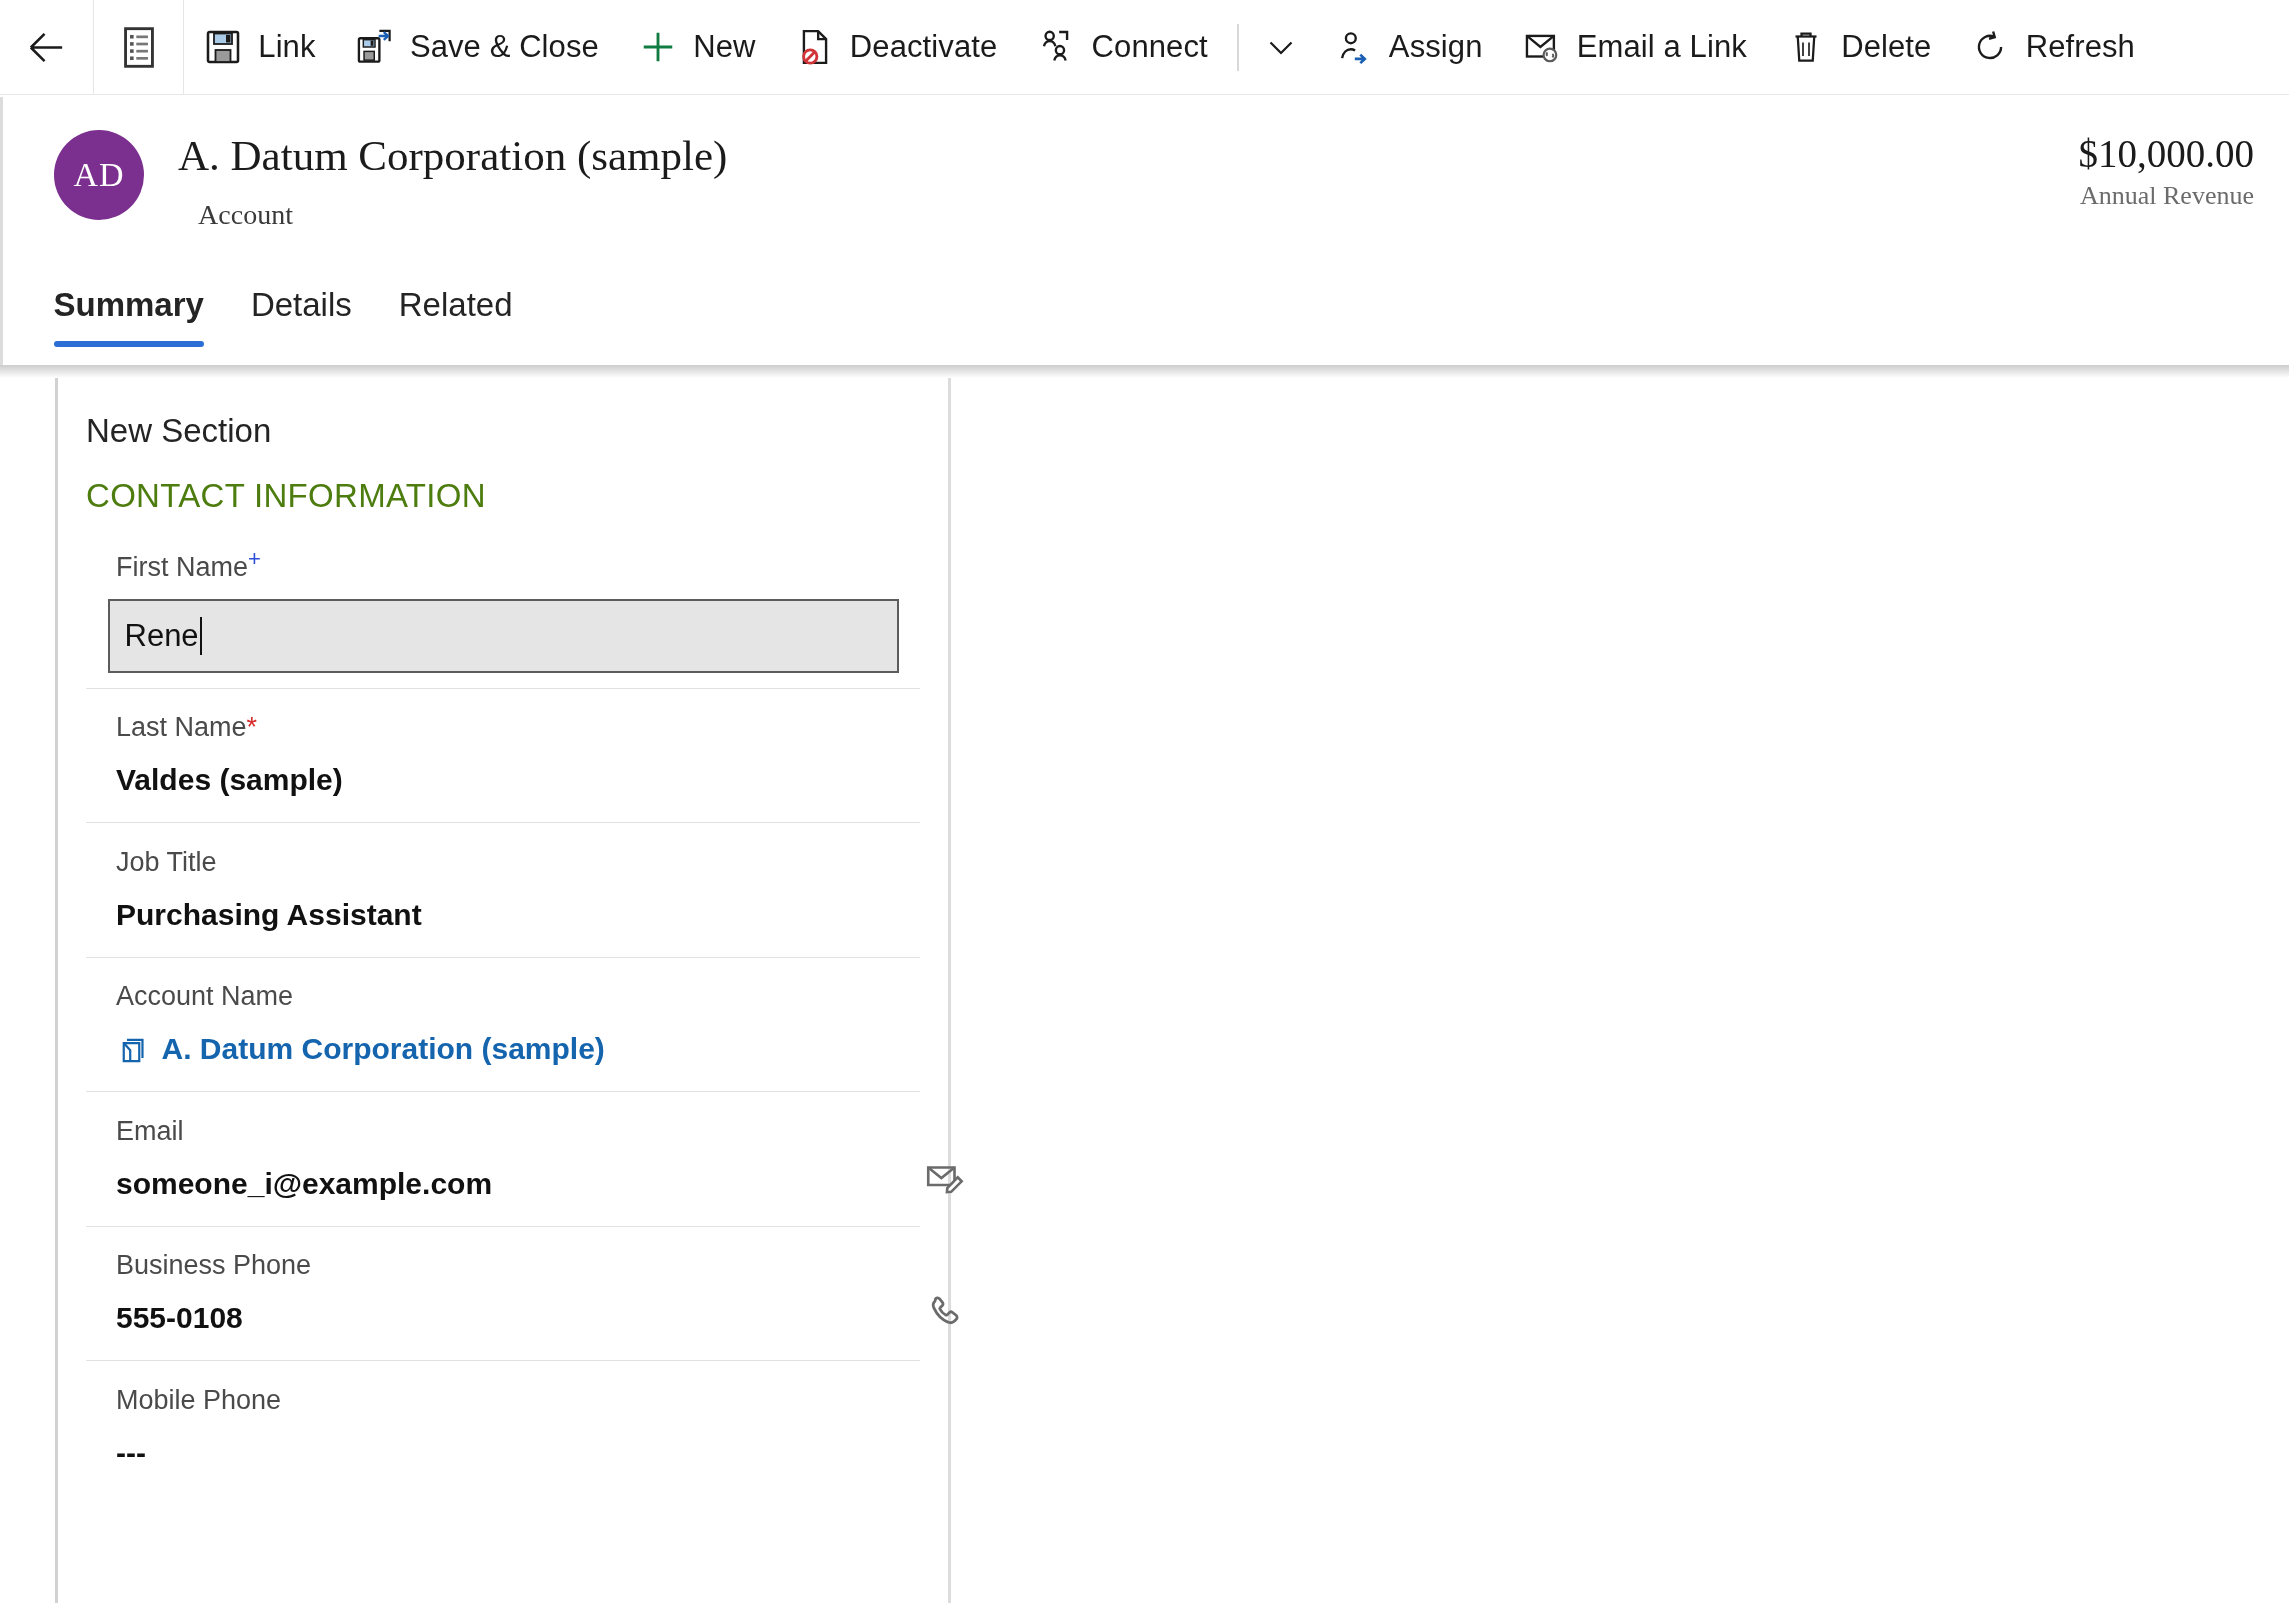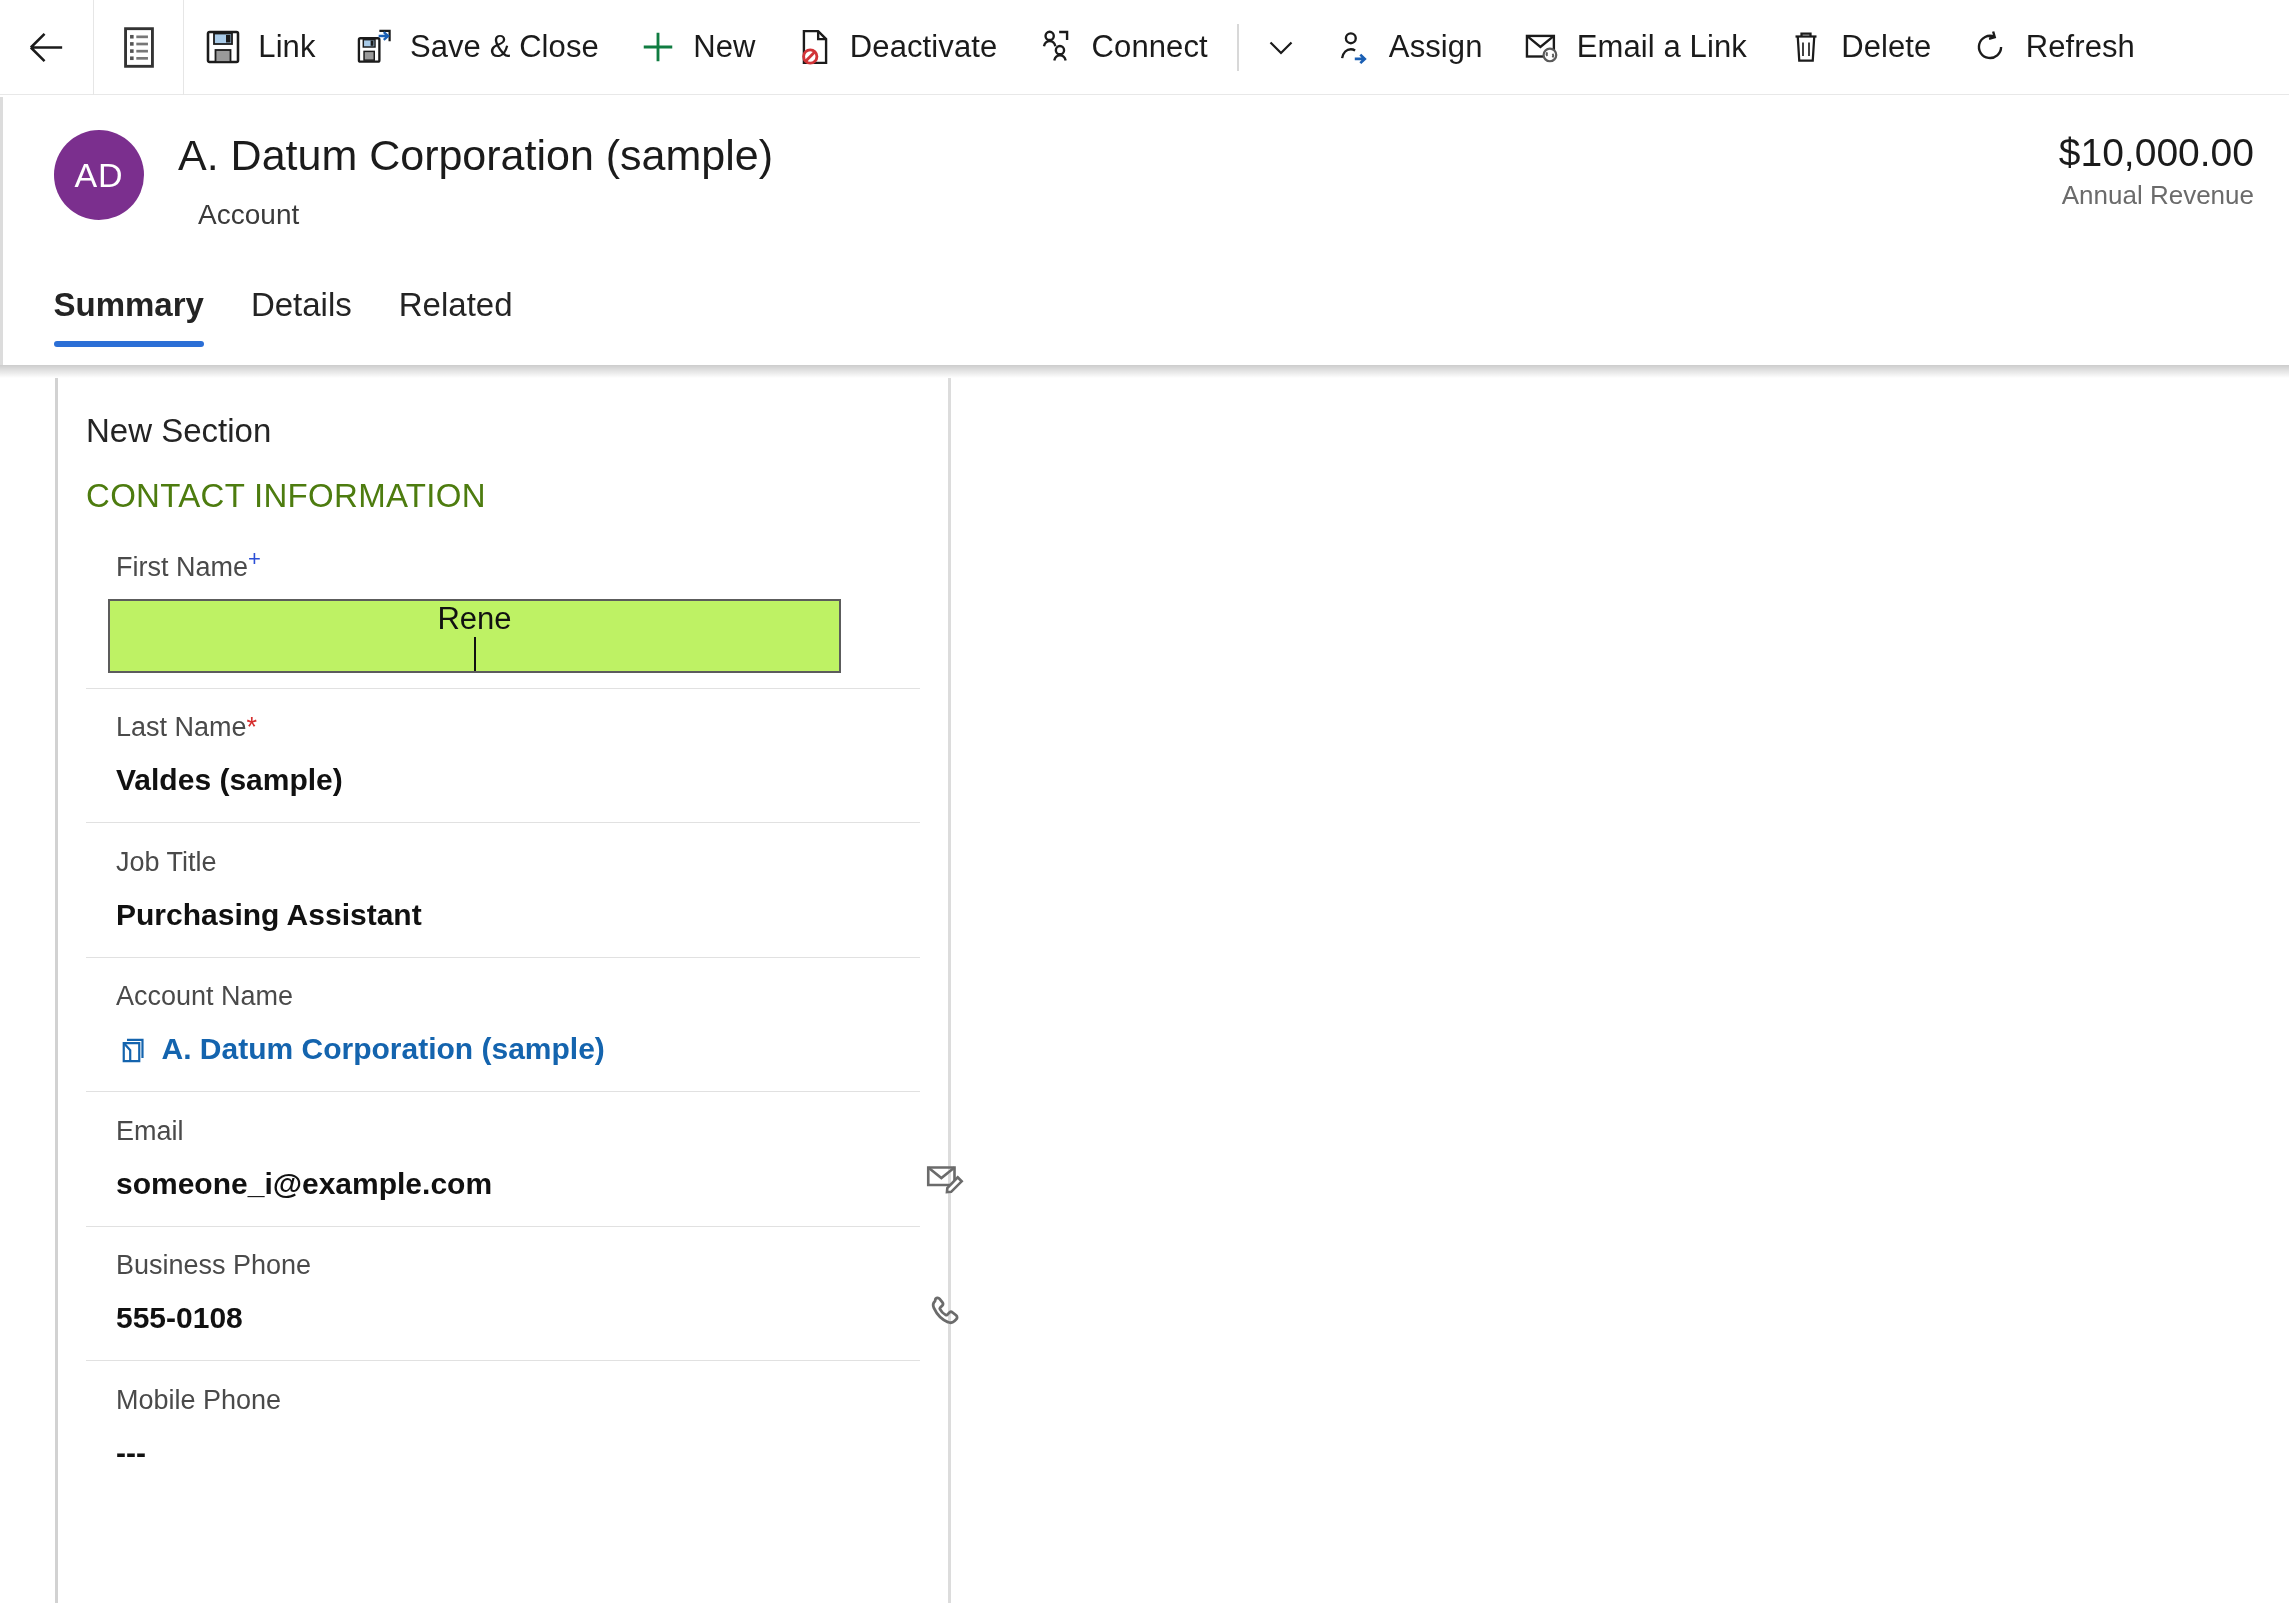--- a/index.html
+++ b/index.html
@@ -76,20 +76,21 @@
   }
 
   
   .rec-header {
     position: absolute;
     top: 97px; left: 0;
     width: 2254px;
     height: 158px;
     background: #ffffff;
     border-left: 3.6px solid #dcdcdc;
+    font-family: Liberation Serif, serif;
   }
   .avatar {
     position: absolute;
     left: 51px; top: 33px;
     width: 90px; height: 90px;
     border-radius: 50%;
     background: #7b2f8e;
     color: #ffffff;
     font-size: 34px;
     letter-spacing: 0.9px;
@@ -263,29 +264,28 @@
     bottom: 22px;
     width: 51px; height: 51px;
     display: flex;
     align-items: center;
     justify-content: center;
     cursor: pointer;
   }
 
   .textbox {
     margin: 16.3px 0 14.5px 22px;
-    width: 733px;
+    width: 791px;
     height: 74px;
     border: 2.7px solid #5c5c5c;
-    background: #bef264;
+    background: #e5e5e5;
     display: flex;
     align-items: center;
     padding: 0 14.5px;
     cursor: text;
-    flex-direction: column;
   }
   .textbox .tb-text {
     font-size: 31px;
     color: #111111;
     white-space: nowrap;
   }
   .caret {
     display: inline-block;
     width: 2.7px;
     height: 38px;

